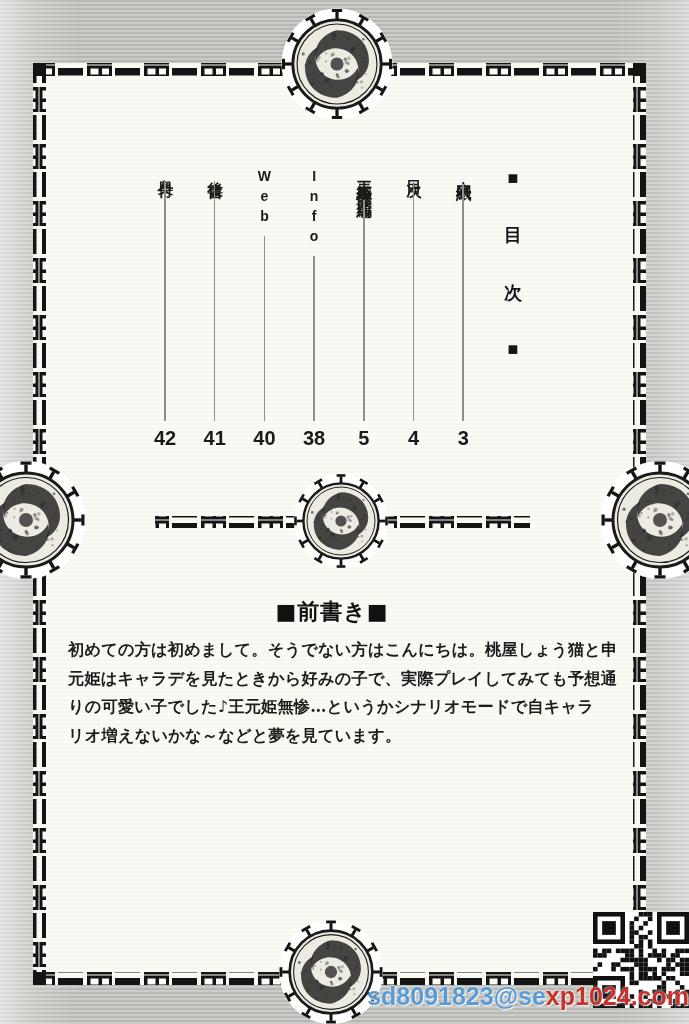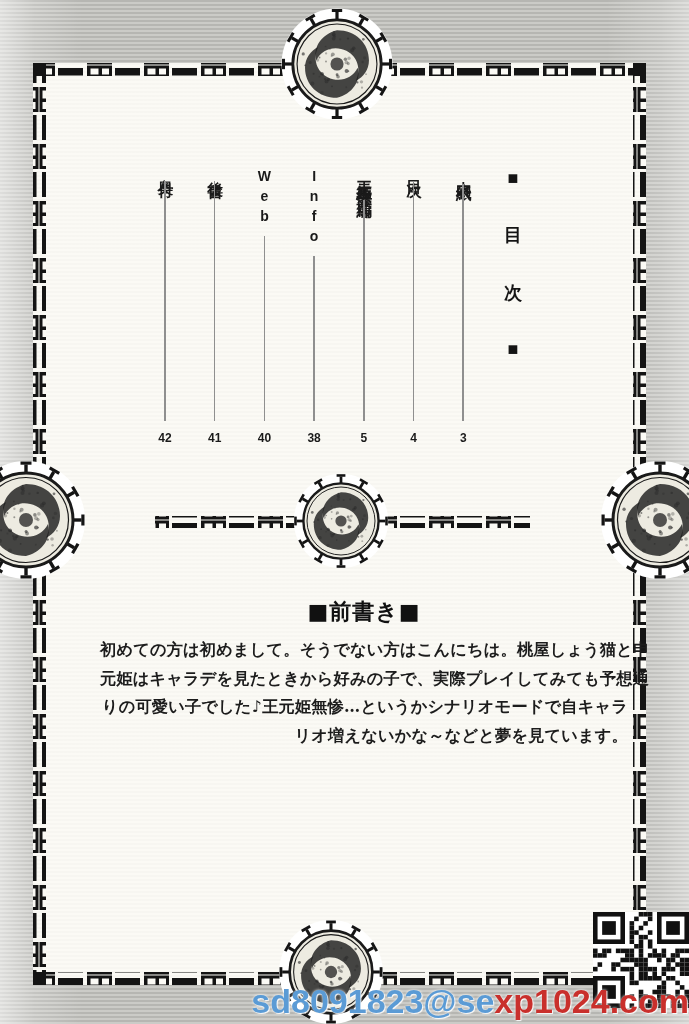--- a/index.html
+++ b/index.html
@@ -28,38 +28,38 @@
     justify-content:space-between;align-items:center;
     font-size:18px;font-weight:700;color:#141414;
   }
   .toc-col{width:30px;height:282px;display:flex;flex-direction:column;align-items:center;}
   .toc-label{
     writing-mode:vertical-rl;text-orientation:mixed;
     font-size:15.5px;letter-spacing:2.5px;font-weight:600;white-space:pre;color:#1a1a1a;
   }
   .toc-label.upright{text-orientation:upright;font-size:14px;letter-spacing:4px;}
   .toc-line{flex:1 1 auto;width:1.5px;background:#8f8f8f;margin:8px 0 5px;}
-  .toc-page{font-size:12px;font-weight:600;height:24px;line-height:24px;color:#1a1a1a;}
+  .toc-page{font-size:20px;font-weight:600;height:24px;line-height:24px;color:#1a1a1a;}
 
   
-  .foreword{position:absolute;left:100px;top:597px;width:528px;}
+  .foreword{position:absolute;left:68px;top:597px;width:528px;}
   .fw-title{
     text-align:center;font-size:22px;font-weight:800;letter-spacing:1px;
     font-family:"DejaVu Serif",serif;margin-bottom:9px;color:#111;
   }
   .fw-line{
     font-family:"DejaVu Serif",serif;font-weight:700;color:#1c1c1c;
-    font-size:16.2px;line-height:28.6px;letter-spacing:.2px;white-space:nowrap;text-align:right;
+    font-size:16.2px;line-height:28.6px;letter-spacing:.2px;white-space:nowrap;
   }
 
   
   .qr{position:absolute;left:593px;top:912px;}
   .watermark{
     position:absolute;right:0;top:982px;width:689px;text-align:right;
-    font-size:34px;font-weight:700;letter-spacing:0;
+    font-size:25px;font-weight:700;letter-spacing:0;
     text-shadow:0 0 3px #ffffff,1px 1px 0 rgba(255,255,255,.8);
     pointer-events:none;
   }
 </style>
 </head>
 <body>
 
 <div class="stage">
 
   <div class="paper"></div>

